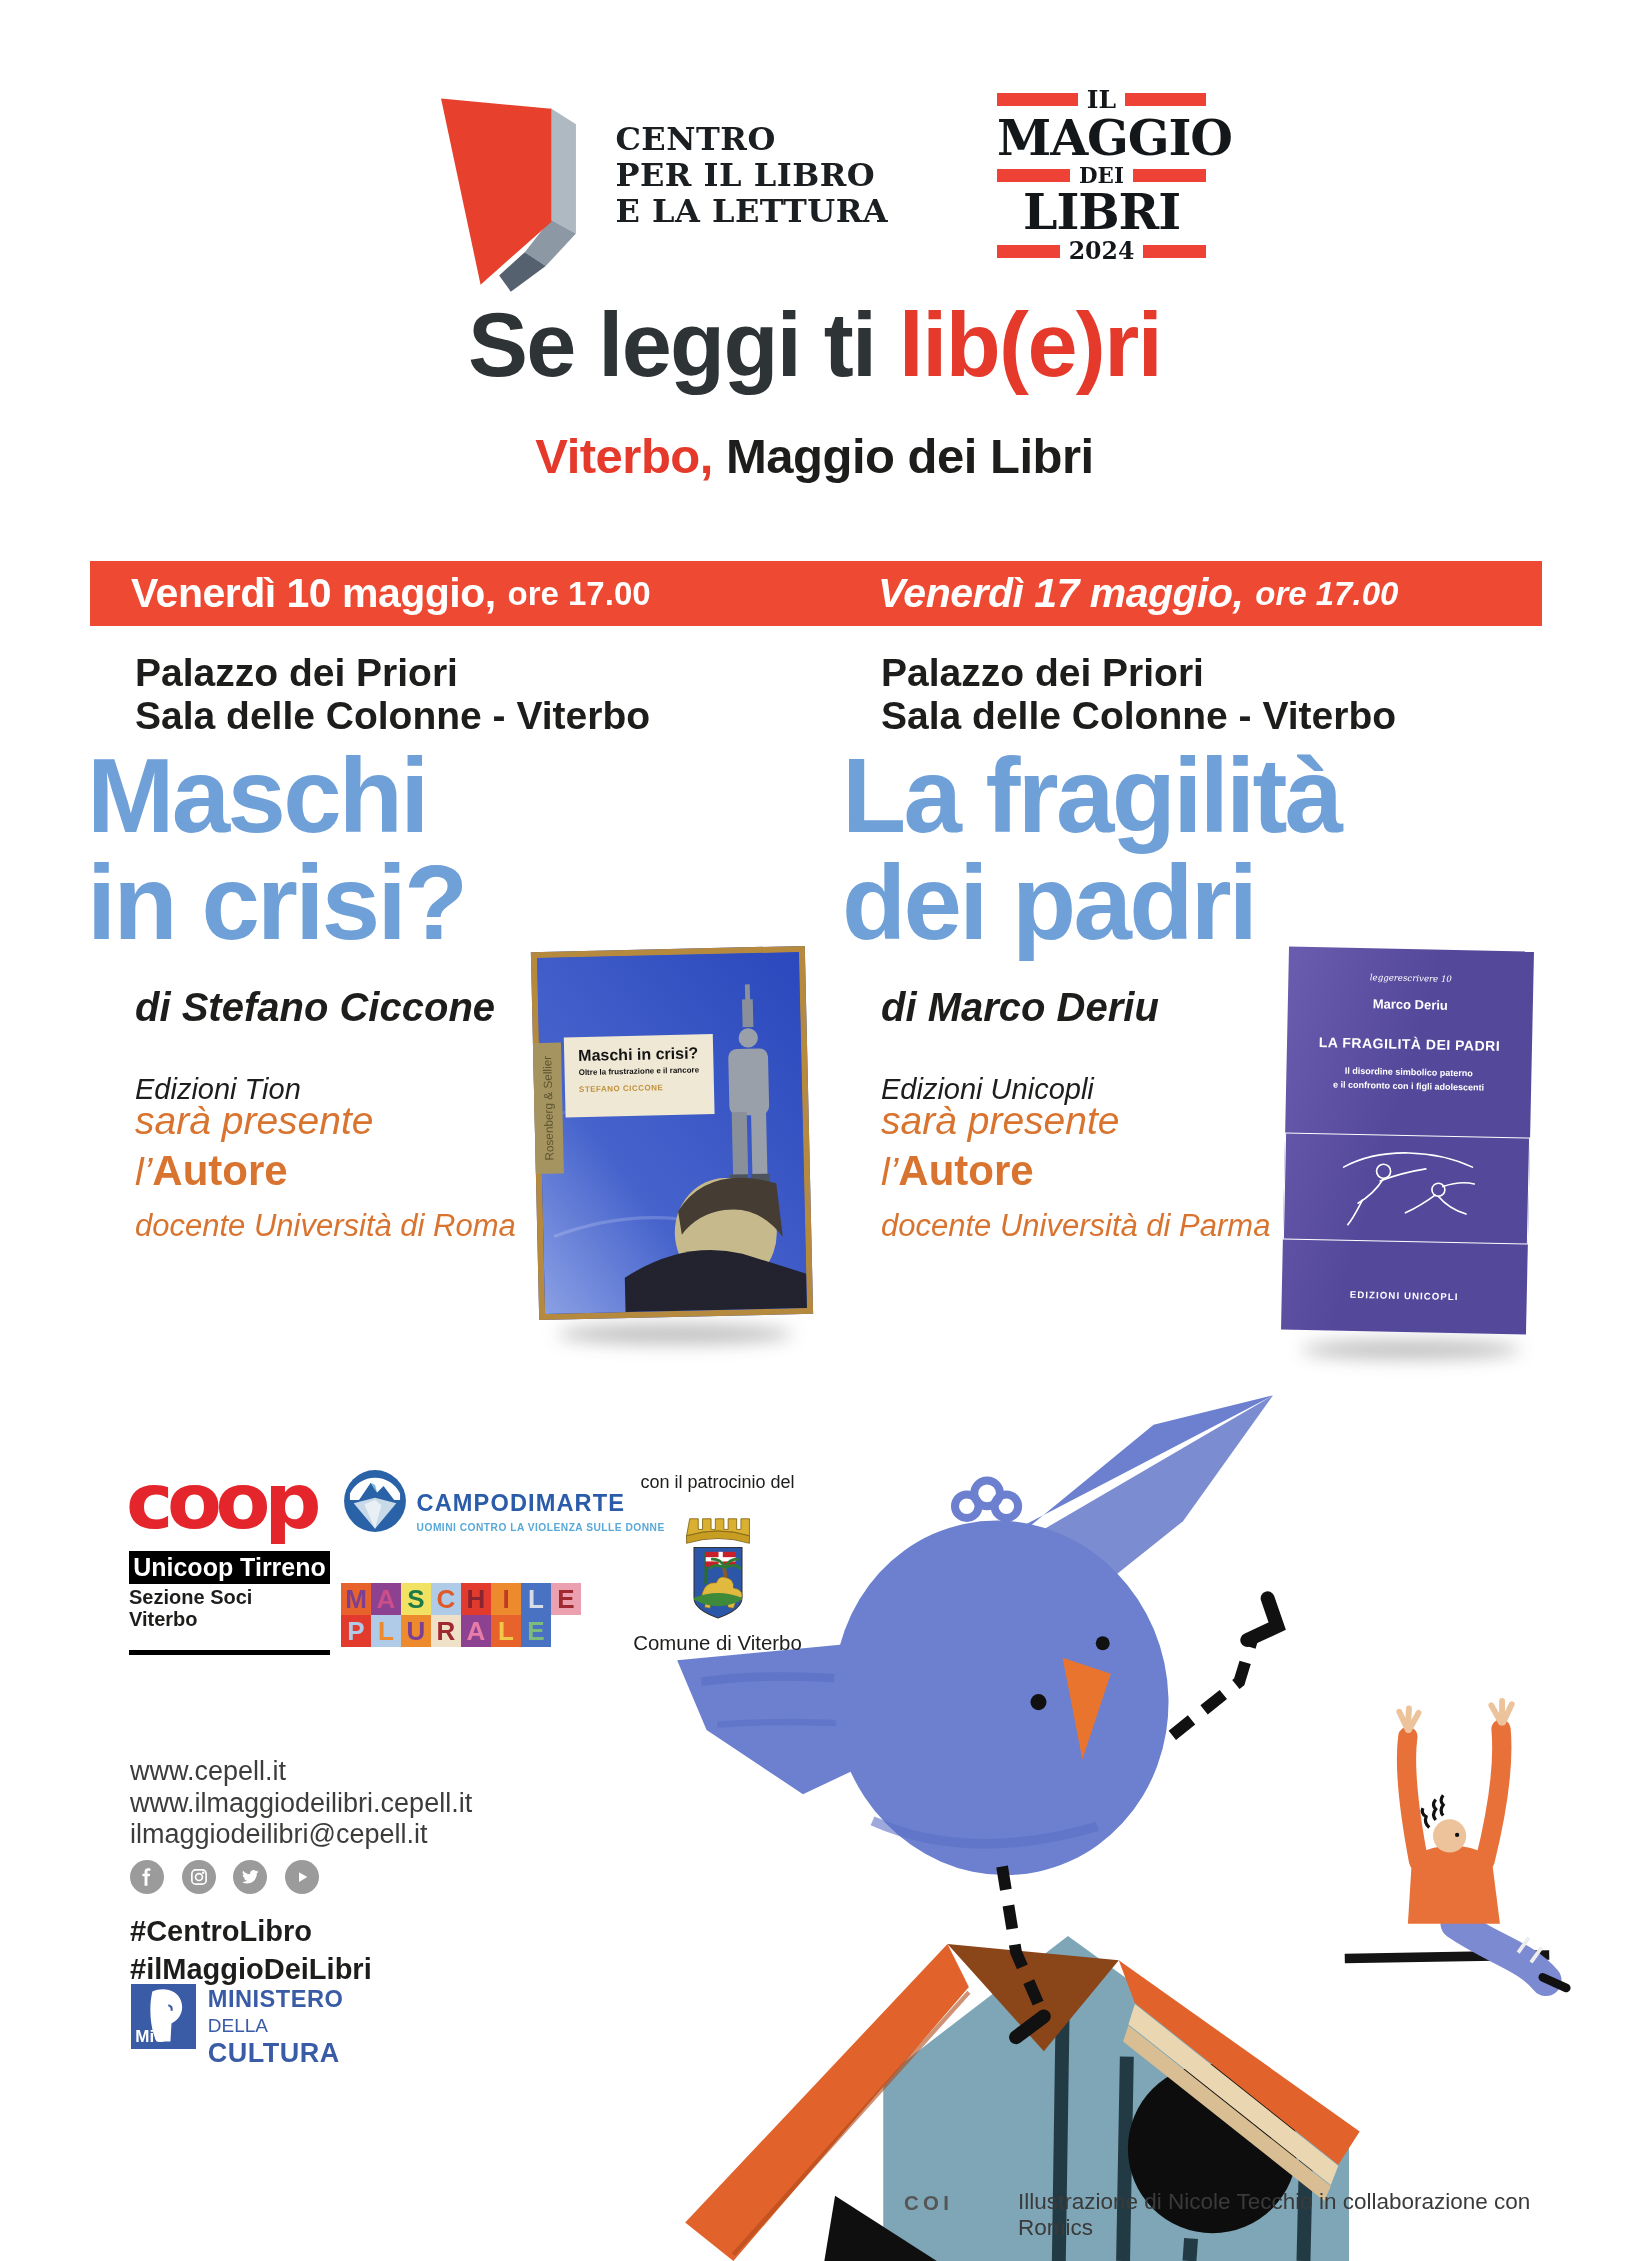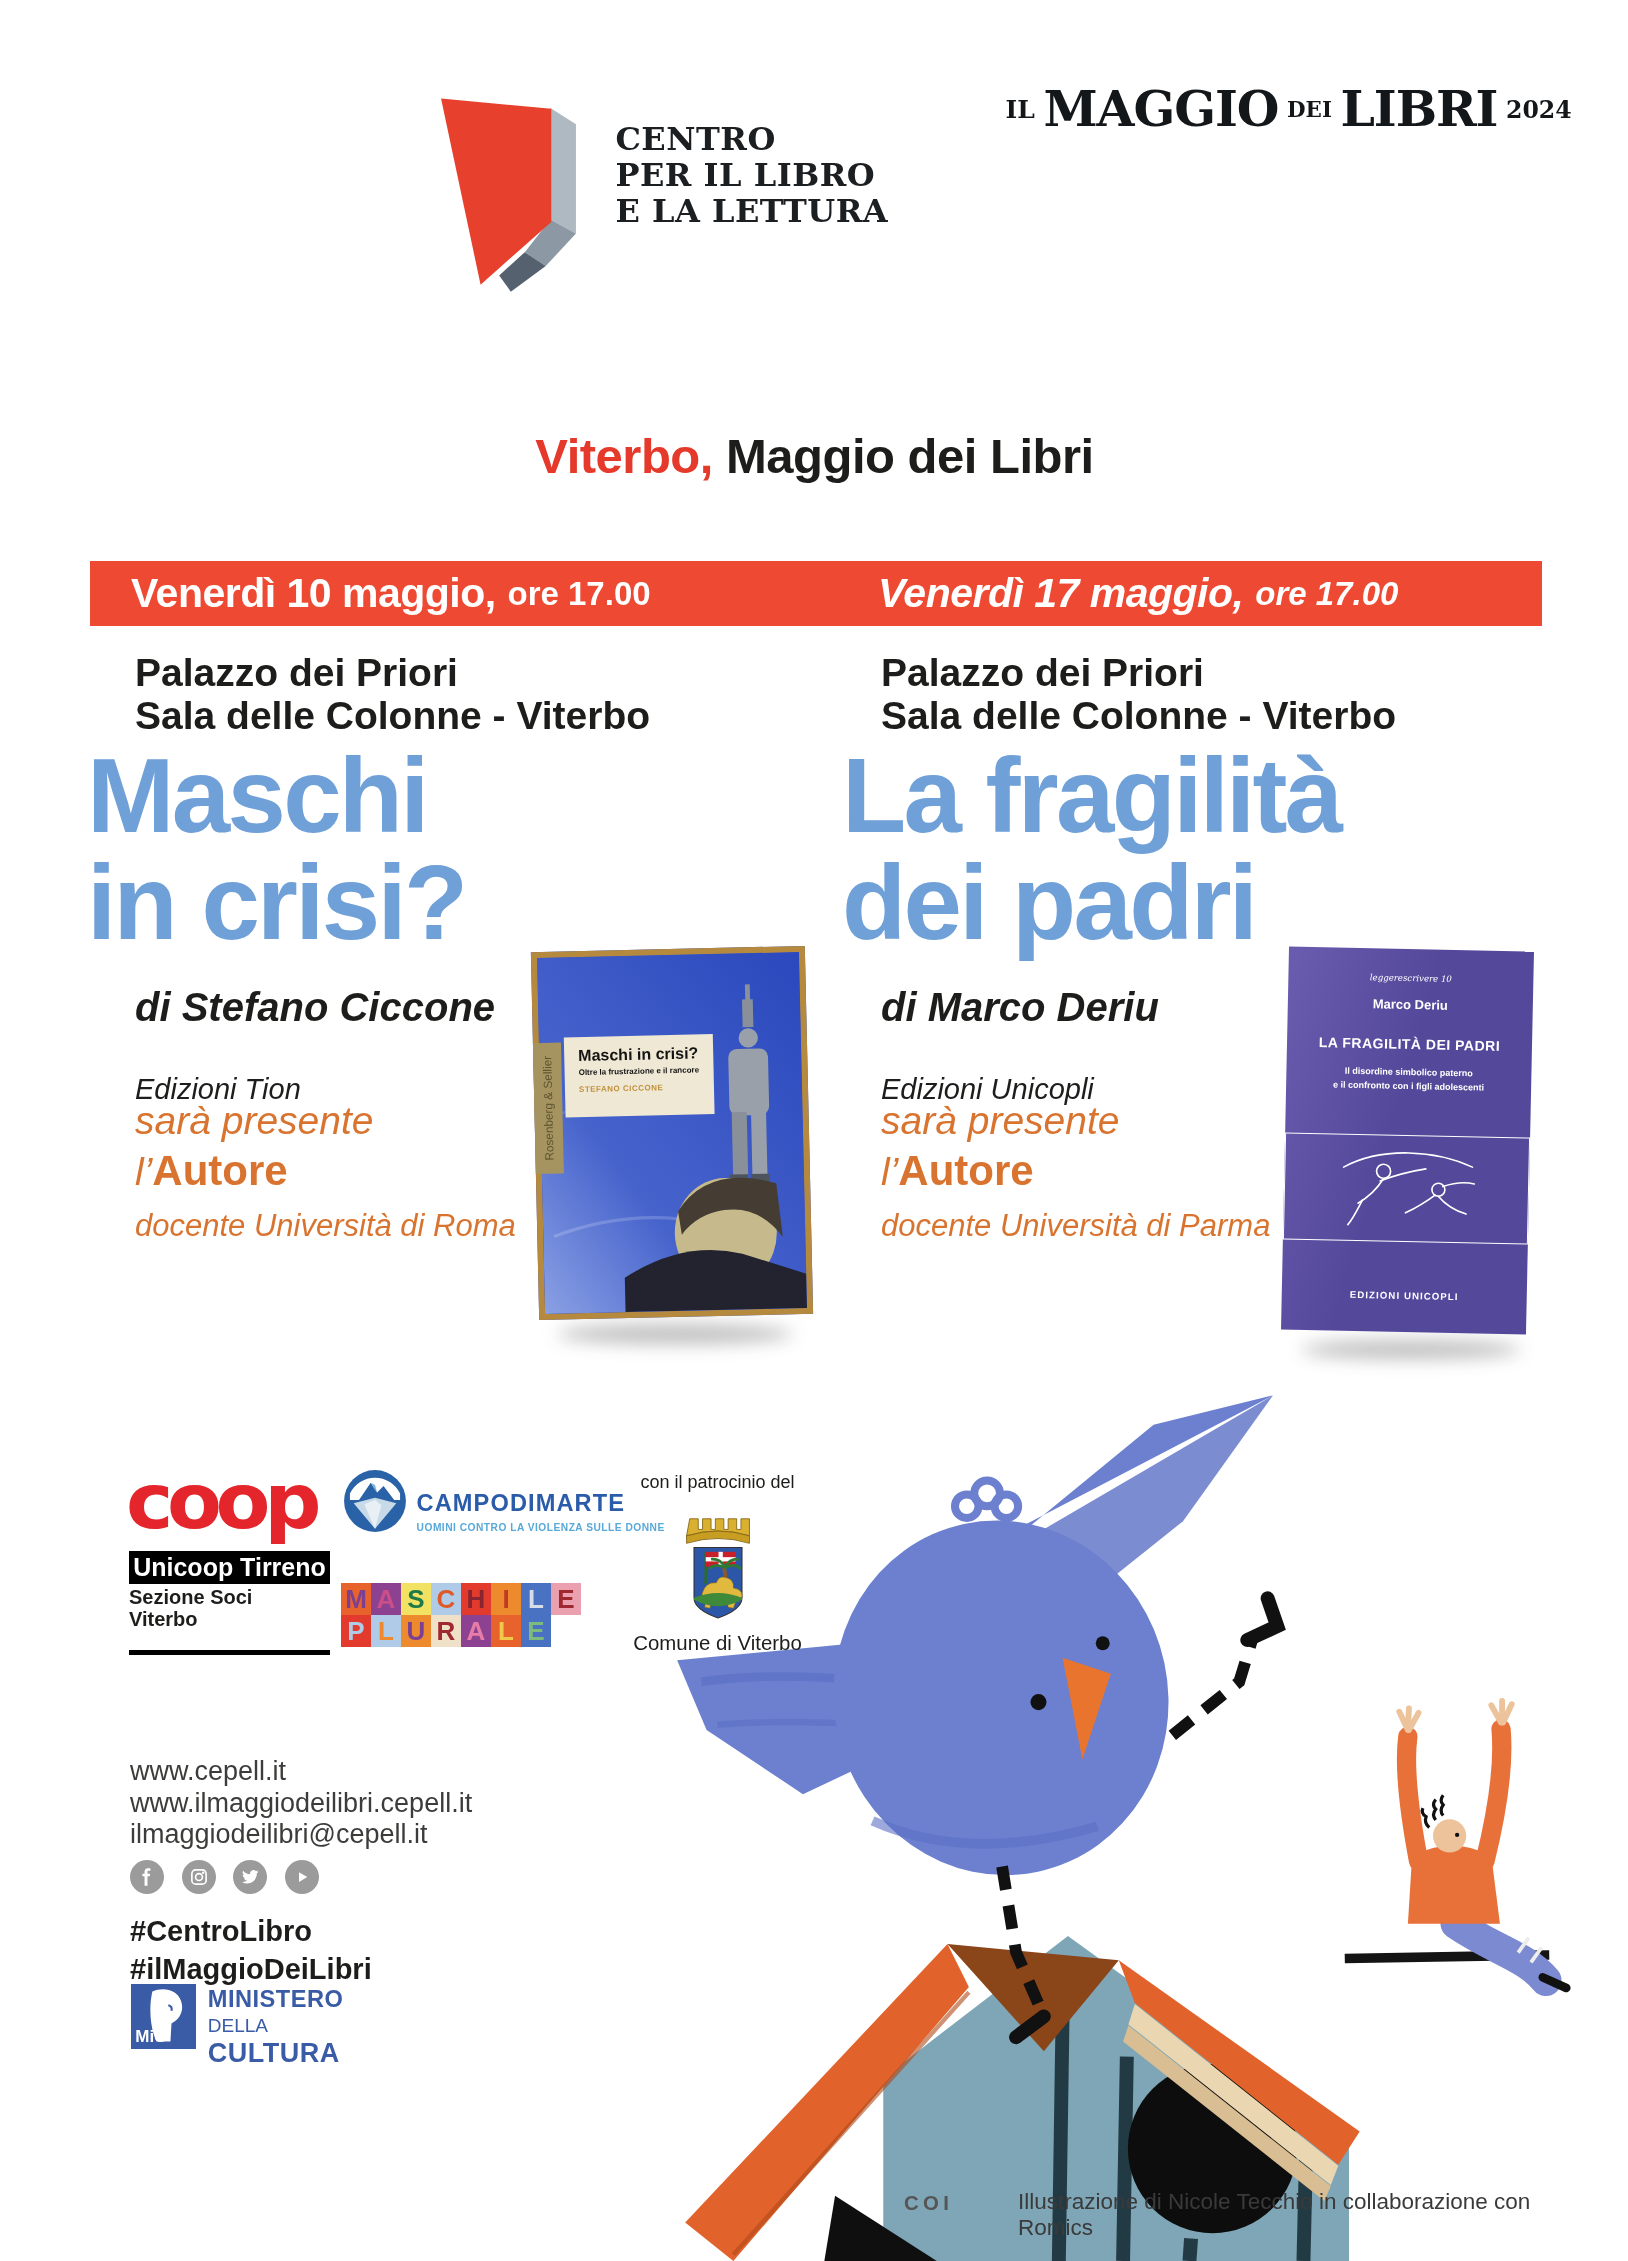--- a/index.html
+++ b/index.html
@@ -7,21 +7,21 @@
           font-family:"Liberation Sans",sans-serif;color:#1d1d1b;}
   .abs{position:absolute;}
 
   
   .centro-logo{left:423px;top:80px;width:482px;height:214px;display:flex;}
   .centro-book{width:171px;height:214px;flex:0 0 auto;}
   .centro-text{margin-left:21.4px;padding-top:43px;font-family:"DejaVu Serif","Liberation Serif",serif;
                font-weight:700;font-size:32px;line-height:1.06;letter-spacing:0.5px;color:#1c1f21;white-space:nowrap;}
   .centro-text div{margin-bottom:2.1px;}
 
-  .maggio-logo{left:997px;top:85px;width:209px;display:flex;
+  .maggio-logo{left:997px;top:85px;width:209px;display:flex;flex-direction:column;
                font-family:"DejaVu Serif","Liberation Serif",serif;color:#14171a;}
   .mrow{display:flex;align-items:center;gap:8.6px;}
   .mbar{flex:1;height:13px;background:#EE4236;}
   .mword{font-weight:700;text-align:center;}
   .m-il{font-size:25px;}
   .m-big{font-size:49px;letter-spacing:-1.1px;line-height:1.0;text-align:center;font-weight:700;}
   .m-dei{font-size:21.4px;}
   .m-year{font-size:23.6px;}
 
   
@@ -155,20 +155,23 @@
       <div class="mbar"></div>
       </div>
     <div class="m-big">LIBRI</div>
     <div class="mrow">
         <div class="mbar"></div>
       <div class="mword m-year">2024</div>
       <div class="mbar"></div>
       </div>
   </div>
 
+  <div class="abs main-title">
+    <span>Se leggi ti </span><span class="hl">lib(e)ri</span>
+  </div>
   <div class="abs sub-title">
     <span class="city">Viterbo,</span><span> Maggio dei Libri</span>
   </div>
 
   <div class="abs banner banner-left">
     <span class="bdate">Venerdì 10 maggio,</span>
     <span class="btime">ore 17.00</span>
   </div>
   <div class="abs banner banner-right">
     <span class="bdate">Venerdì 17 maggio,</span>

